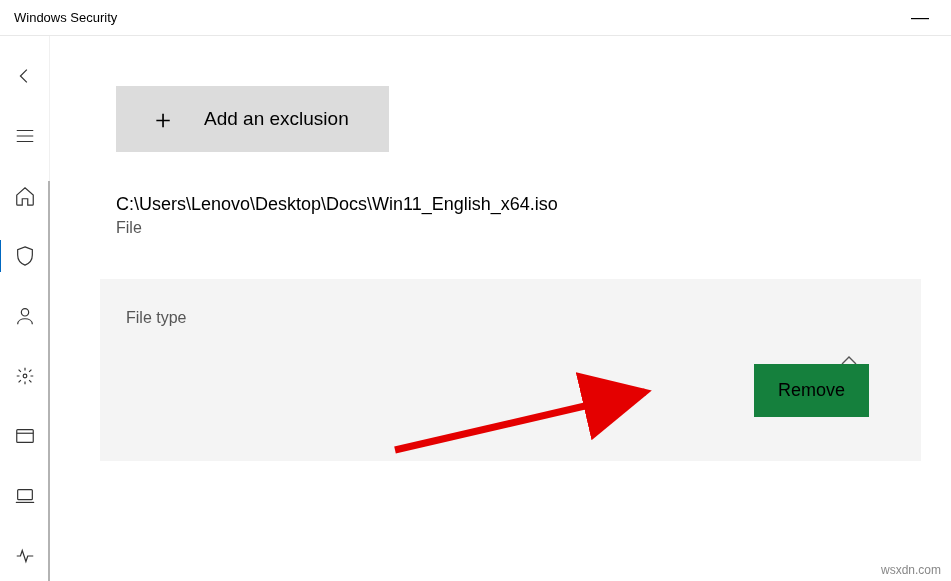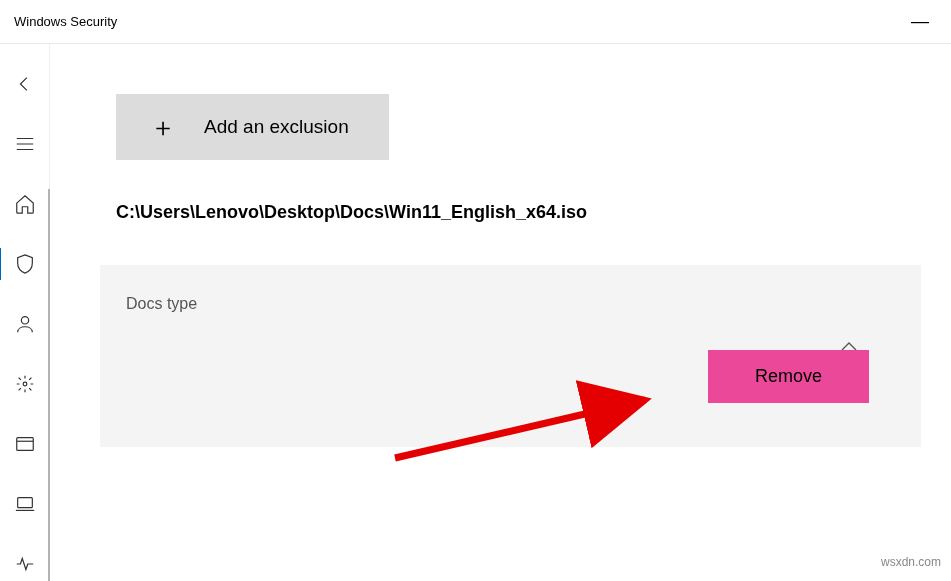--- a/index.html
+++ b/index.html
@@ -9,21 +9,21 @@
       width: 951px;
       height: 581px;
       overflow: hidden;
       font-size: 15px;
       color: #000;
     }
     .titlebar {
       display: flex;
       align-items: center;
       justify-content: space-between;
-      height: 44px;
+      height: 36px;
       padding: 12px 14px;
       border-bottom: 1px solid #e8e8e8;
     }
     .titlebar-title { font-size: 13px; font-weight: 400; }
     .titlebar-min { font-size: 18px; padding: 0 8px; }
     .app-body { display: flex; height: calc(100% - 36px); }
     .sidebar {
       width: 50px;
       display: flex;
       flex-direction: column;
@@ -64,51 +64,51 @@
       gap: 28px;
       background: #dcdcdc;
       border: none;
       padding: 22px 40px 22px 34px;
       font-size: 19px;
       cursor: pointer;
       margin-left: 16px;
     }
     .add-btn .plus { font-size: 26px; font-weight: 200; line-height: 0; }
     .exclusion-block { margin-top: 42px; margin-left: 16px; }
-    .excl-title { font-size: 18px; font-weight: bold; }
+    .excl-title { font-size: 18px; }
     .excl-sub { font-size: 16px; color: #555; margin-top: 4px; }
     .expanded-card {
       margin-top: 42px;
       background: #f4f4f4;
       padding: 26px 26px 22px 26px;
       position: relative;
     }
     .expanded-card .chev {
       position: absolute; right: 34px; top: 40px;
       width: 24px; height: 24px;
       stroke: #555; stroke-width: 1.4; fill: none;
     }
     .remove-btn {
       position: absolute; right: 26px; bottom: 22px;
-      background: #ec4899;
+      background: #15803d;
       border: none;
-      padding: 16px 47px;
+      padding: 16px 24px;
       font-size: 18px;
       cursor: pointer;
       text-align: right;
     }
     .card-inner { position: relative; min-height: 130px; }
     .arrow-annotation {
       position: absolute;
       left: 340px; top: 334px;
       pointer-events: none;
     }
     .watermark {
       position: absolute;
-      right: 10px; bottom: 20px;
+      right: 10px; bottom: 4px;
       font-size: 12px; color: #888;
     }
   </style>
 </head>
 <body>
 
 <div class="titlebar">
   <div class="titlebar-title">Windows Security</div>
   <div class="titlebar-min">—</div>
 </div>
@@ -170,25 +170,26 @@
 
   <div class="content">
 
     <button class="add-btn">
       <span class="plus">＋</span>
       <span>Add an exclusion</span>
     </button>
 
     <div class="exclusion-block">
       <div class="excl-title">C:\Users\Lenovo\Desktop\Docs\Win11_English_x64.iso</div>
+      <div class="excl-sub">File</div>
     </div>
 
     <div class="expanded-card">
       <div class="card-inner">
-        <div class="excl-sub">Docs type</div>
+        <div class="excl-sub">File type</div>
         <svg class="chev" viewBox="0 0 24 24">
             <path d="M5 15l7-7 7 7"></path>
           </svg>
         <button class="remove-btn">Remove</button>
       </div>
     </div>
 
     <div class="exclusion-block">
     </div>
 

